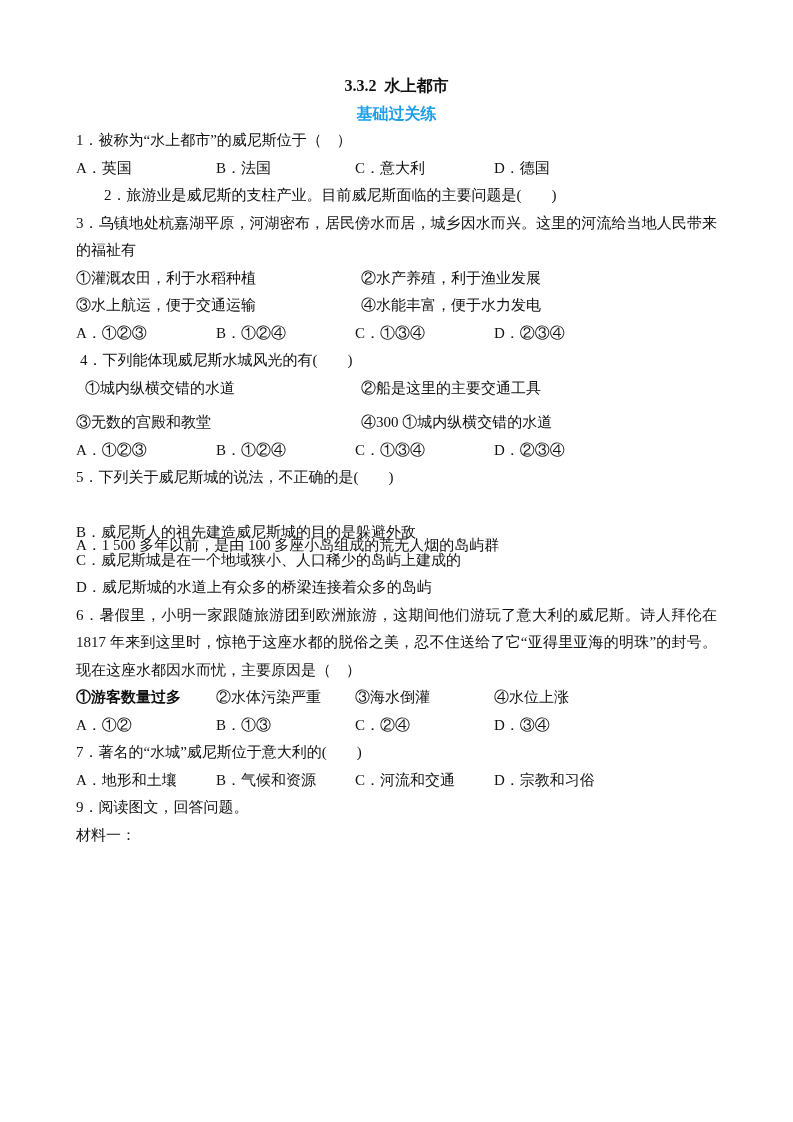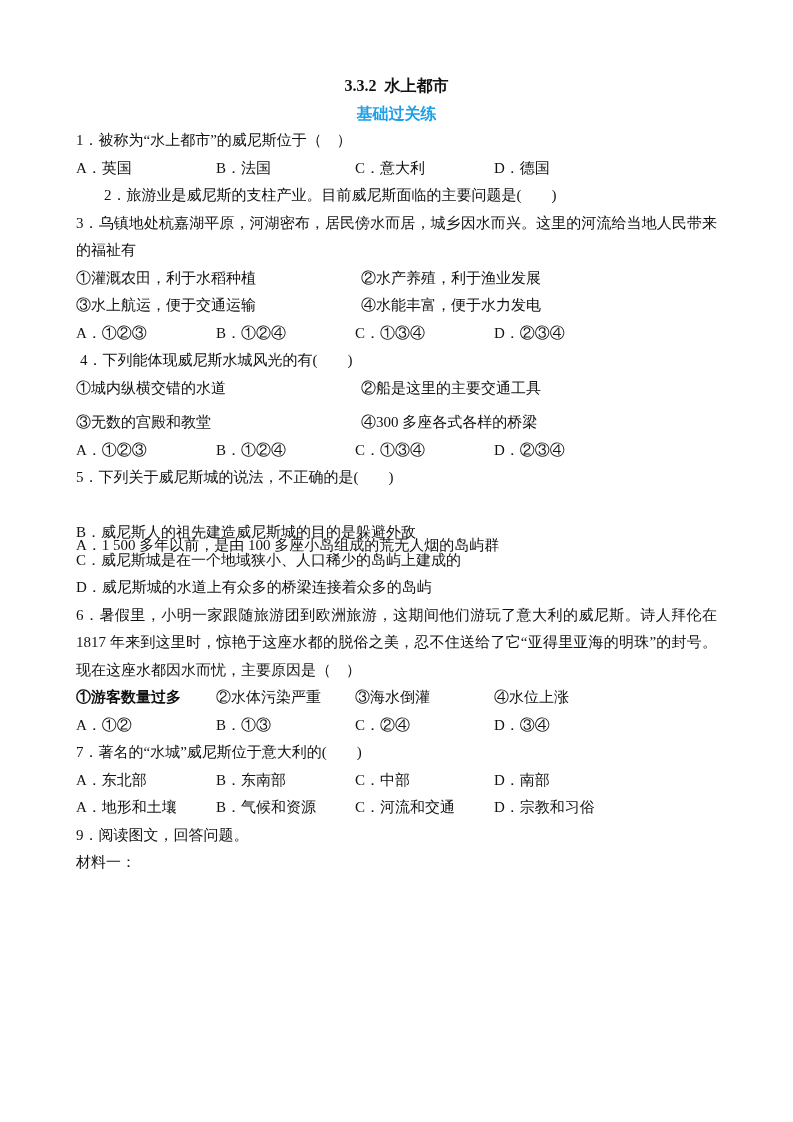--- a/index.html
+++ b/index.html
@@ -85,26 +85,26 @@
         <div class="line" style="height: 27.5px;">
           <span class="cell" style="left: 0px;">A．①②③</span>
           <span class="cell" style="left: 140px;">B．①②④</span>
           <span class="cell" style="left: 279px;">C．①③④</span>
           <span class="cell" style="left: 418px;">D．②③④</span>
         </div>
         <div class="line" style="height: 27.5px;">
           <span class="cell" style="left: 4px;">4．下列能体现威尼斯水城风光的有(　　)</span>
         </div>
         <div class="line" style="height: 27.5px;">
-          <span class="cell" style="left: 0px;">①城内纵横交错的水道</span>
+          <span class="cell" style="left: 9px;">①城内纵横交错的水道</span>
           <span class="cell" style="left: 285px;">②船是这里的主要交通工具</span>
         </div>
         <div class="line" style="height: 27.5px; margin-top: 7px;">
           <span class="cell" style="left: 0px;">③无数的宫殿和教堂</span>
-          <span class="cell" style="left: 285px;">④300 多座各式各样的桥梁</span>
+          <span class="cell" style="left: 285px;">④300 ①城内纵横交错的水道</span>
         </div>
         <div class="line" style="height: 27.5px;">
           <span class="cell" style="left: 0px;">A．①②③</span>
           <span class="cell" style="left: 140px;">B．①②④</span>
           <span class="cell" style="left: 279px;">C．①③④</span>
           <span class="cell" style="left: 418px;">D．②③④</span>
         </div>
         <div class="line" style="height: 27.5px;">
           <span class="cell" style="left: 0px;">5．下列关于威尼斯城的说法，不正确的是(　　)</span>
         </div>
@@ -132,26 +132,20 @@
         <div class="line" style="height: 27.5px;">
           <span class="cell" style="left: 0px;">A．①②</span>
           <span class="cell" style="left: 140px;">B．①③</span>
           <span class="cell" style="left: 279px;">C．②④</span>
           <span class="cell" style="left: 418px;">D．③④</span>
         </div>
         <div class="line" style="height: 27.5px;">
           <span class="cell" style="left: 0px;">7．著名的“水城”威尼斯位于意大利的(　　)</span>
         </div>
         <div class="line" style="height: 27.5px;">
-          <span class="cell" style="left: 0px;">A．东北部</span>
-          <span class="cell" style="left: 140px;">B．东南部</span>
-          <span class="cell" style="left: 279px;">C．中部</span>
-          <span class="cell" style="left: 418px;">D．南部</span>
-        </div>
-        <div class="line" style="height: 27.5px;">
           <span class="cell" style="left: 0px;">A．地形和土壤</span>
           <span class="cell" style="left: 140px;">B．气候和资源</span>
           <span class="cell" style="left: 279px;">C．河流和交通</span>
           <span class="cell" style="left: 418px;">D．宗教和习俗</span>
         </div>
         <div class="line" style="height: 27.5px;">
           <span class="cell" style="left: 0px;">9．阅读图文，回答问题。</span>
         </div>
         <div class="line" style="height: 27.5px;">
           <span class="cell" style="left: 0px;">材料一：</span>

